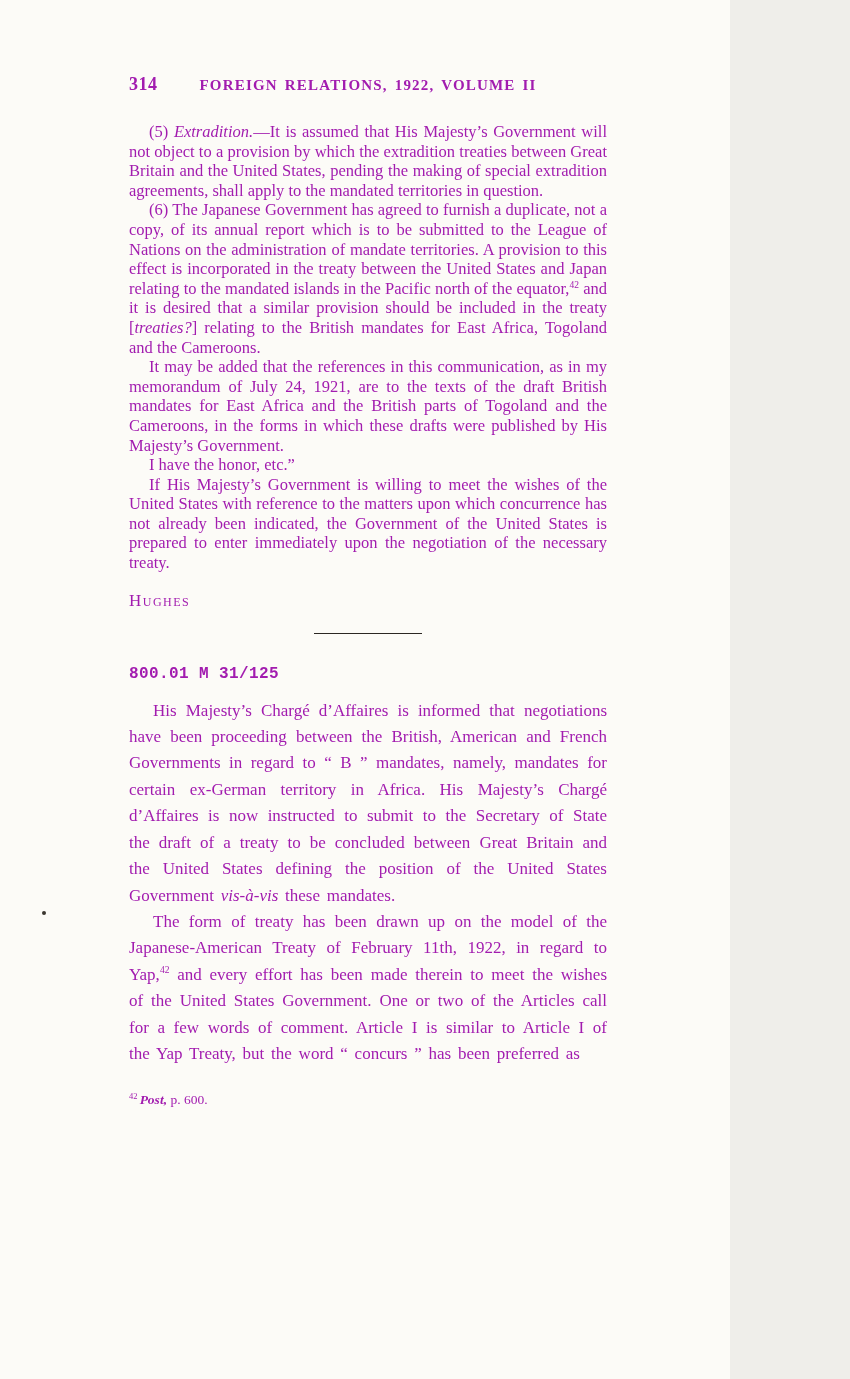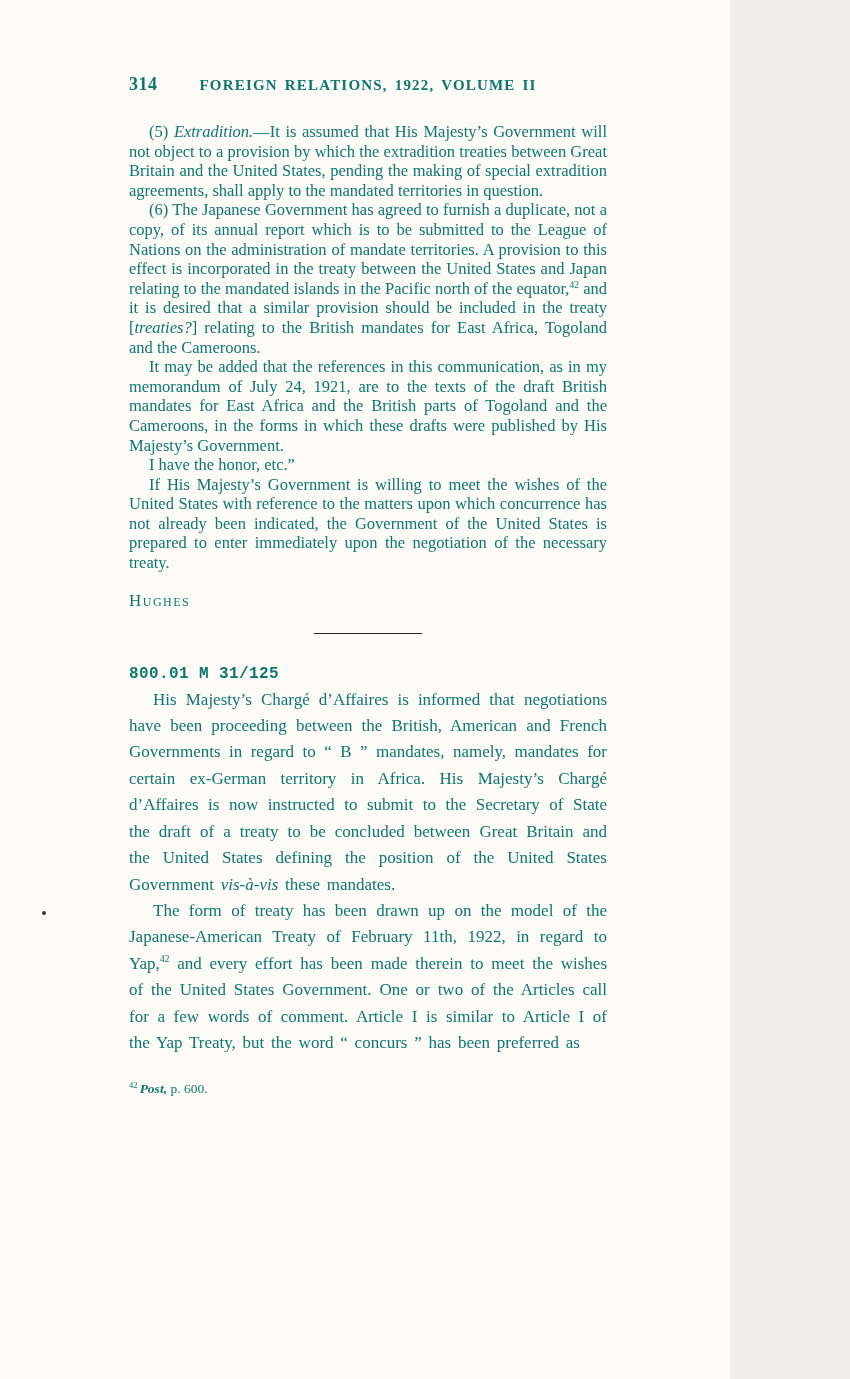--- a/index.html
+++ b/index.html
@@ -8,21 +8,21 @@
     width: 850px;
     height: 1379px;
     background: #efeeea;
     font-family: "Liberation Serif", "DejaVu Serif", serif;
   }
   .page {
     position: relative;
     width: 730px;
     height: 1379px;
     background: #fcfbf7;
-    color: #0f766e;
+    color: #a21caf;
     padding: 76px 123px 40px 129px;
     overflow: hidden;
   }
   
   .page-header {
     position: relative;
     text-align: center;
     height: 22px;
     margin-bottom: 24px;
   }
@@ -85,21 +85,21 @@
     word-spacing: 2px;
   }
   .doc-subtitle {
     margin: 23px 0 0 0;
     text-align: center;
     font-weight: normal;
     font-variant: small-caps;
     font-size: 16px;
     letter-spacing: 1px;
   }
-  .memo-body { margin-top: 4px; }
+  .memo-body { margin-top: 15px; }
   .memo-body p.memo-para {
     margin: 0;
     font-size: 17px;
     line-height: 26.4px;
     text-align: justify;
     text-indent: 24px;
     word-spacing: 2.5px;
   }
   .memo-body p.memo-para em { font-style: italic; }
   .footnote {

